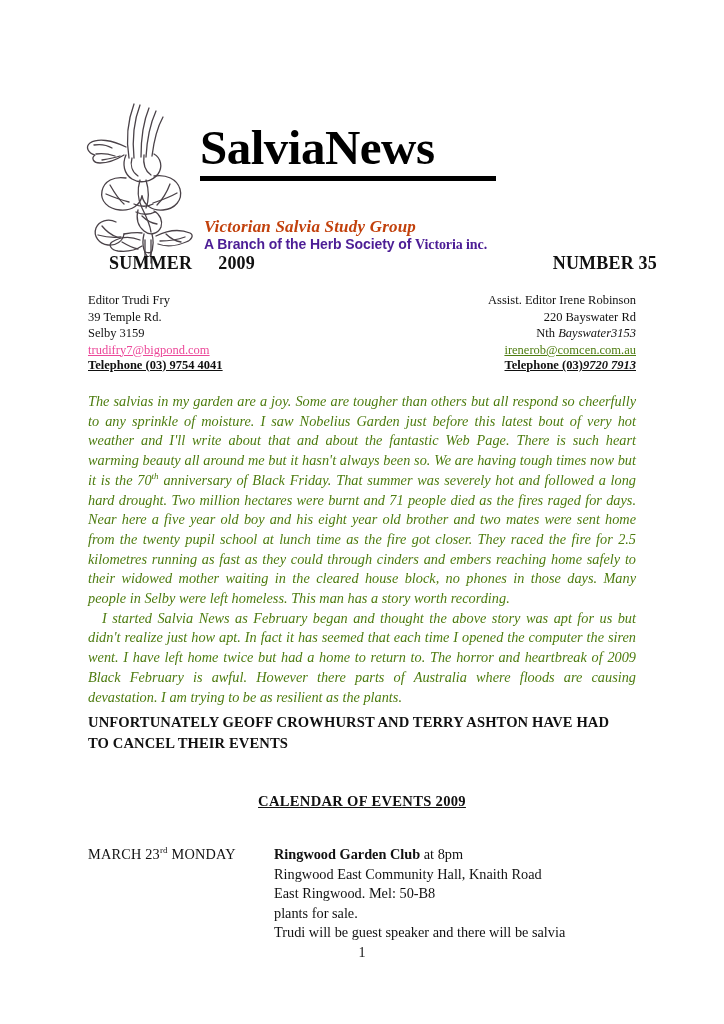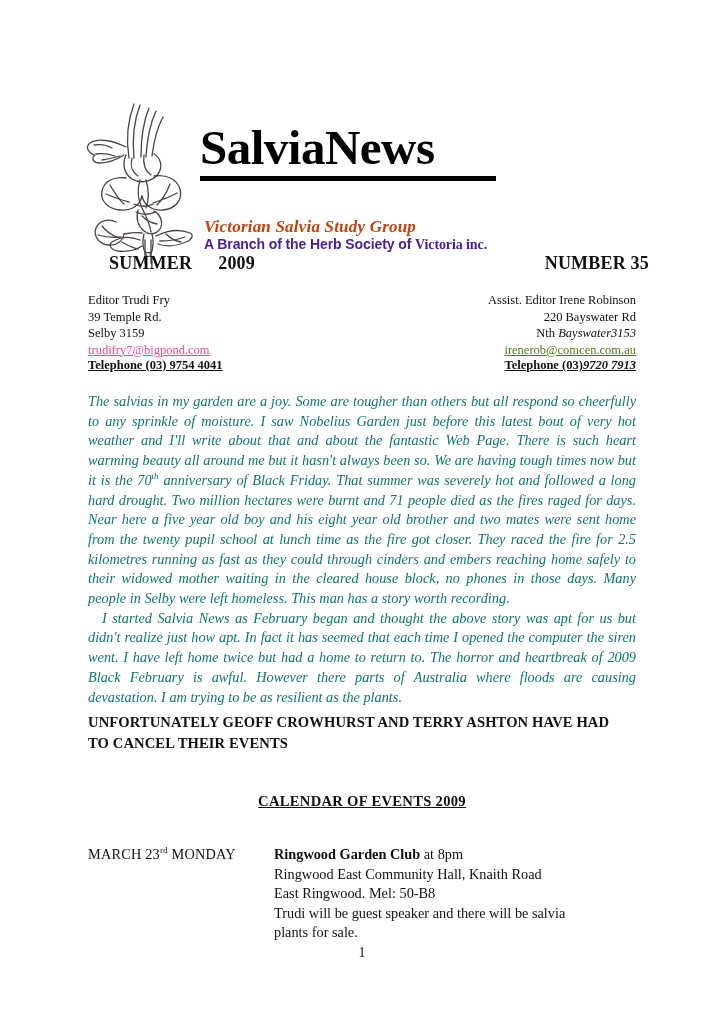--- a/index.html
+++ b/index.html
@@ -103,21 +103,21 @@
     letter-spacing: 0.2px;
     margin-left: 21px;
   }
   .issue-left {
     position: absolute;
     left: 0; top: 0;
   }
   .issue-left .season { margin-right: 26px; }
   .issue-right {
     position: absolute;
-    right: 8px; top: 0;
+    right: 0; top: 0;
   }
 
   
   .contacts {
     position: absolute;
     left: 88px;
     top: 292px;
     width: 548px;
     font-size: 12.5px;
     line-height: 16.5px;
@@ -163,21 +163,21 @@
   
   .body-copy {
     position: absolute;
     left: 88px;
     top: 392px;
     width: 548px;
     font-style: italic;
     font-size: 14.3px;
     line-height: 19.7px;
     text-align: justify;
-    color: #0f766e;
+    color: #4d7c0f;
   }
   .body-copy p {
     margin: 0;
     padding: 0;
   }
   .body-copy p.indent {
     text-indent: 14px;
   }
   .body-copy sup {
     font-size: 9px;
@@ -367,20 +367,20 @@
     <span>CALENDAR OF EVENTS  2009</span>
   </div>
 
   <div class="event">
     <div class="event-date"><span>MARCH 23</span><sup>rd</sup><span> MONDAY</span></div>
 
     <div class="event-body">
       <div><span class="event-title-strong">Ringwood Garden Club</span><span> at 8pm</span></div>
       <div>Ringwood East Community Hall, Knaith Road</div>
       <div>East Ringwood. Mel: 50-B8</div>
+      <div>plants for sale.</div>
       <div>Trudi will be guest speaker and there will be salvia</div>
-      <div>plants for sale.</div>
     </div>
   </div>
 
   <div class="page-number">1</div>
 
 </div>
 
 </body></html>

